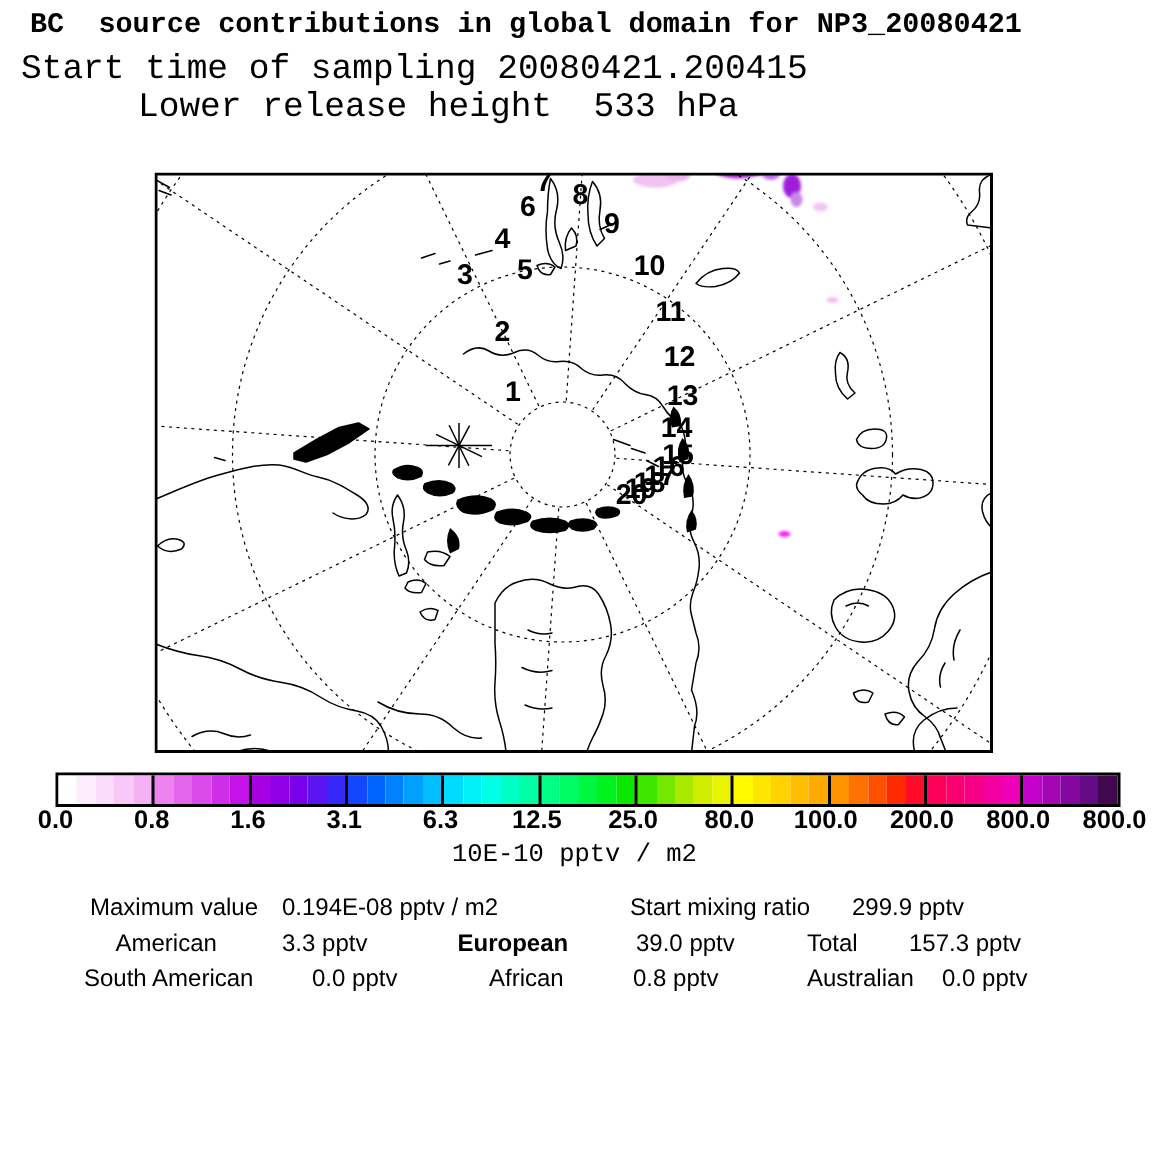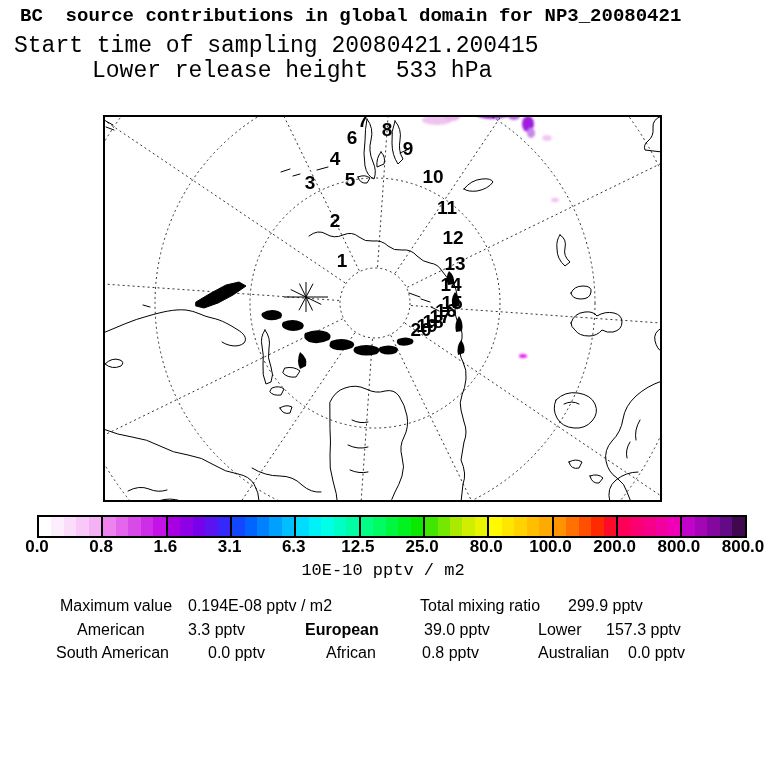--- a/index.html
+++ b/index.html
@@ -220,29 +220,29 @@
       <span class="tick" style="left: 550.455px;">100.0</span>
       <span class="tick" style="left: 614.636px;">200.0</span>
       <span class="tick" style="left: 678.818px;">800.0</span>
       <span class="tick" style="left: 743px;">800.0</span>
     </div>
   <div id="units" class="abs">10E-10 pptv / m2</div>
 
   <div class="srow">
     <span style="left:60px;top:597px;">Maximum value</span>
     <span style="left:188px;top:597px;">0.194E-08 pptv / m2</span>
-    <span style="left:420px;top:597px;">Total mixing ratio</span>
+    <span style="left:420px;top:597px;">Start mixing ratio</span>
     <span style="left:568px;top:597px;">299.9 pptv</span>
   </div>
   <div class="srow">
     <span style="left:77px;top:621px;">American</span>
     <span style="left:188px;top:621px;">3.3 pptv</span>
     <span style="left:305px;top:621px;font-weight:bold;">European</span>
     <span style="left:411px;top:621px;margin-left:13px;">39.0 pptv</span>
-    <span style="left:538px;top:621px;">Lower</span>
+    <span style="left:538px;top:621px;">Total</span>
     <span style="left:606px;top:621px;">157.3 pptv</span>
   </div>
   <div class="srow">
     <span style="left:56px;top:644px;">South American</span>
     <span style="left:208px;top:644px;">0.0 pptv</span>
     <span style="left:326px;top:644px;">African</span>
     <span style="left:422px;top:644px;">0.8 pptv</span>
     <span style="left:538px;top:644px;text-align:right;">Australian</span>
     <span style="left:628px;top:644px;">0.0 pptv</span>
   </div>

